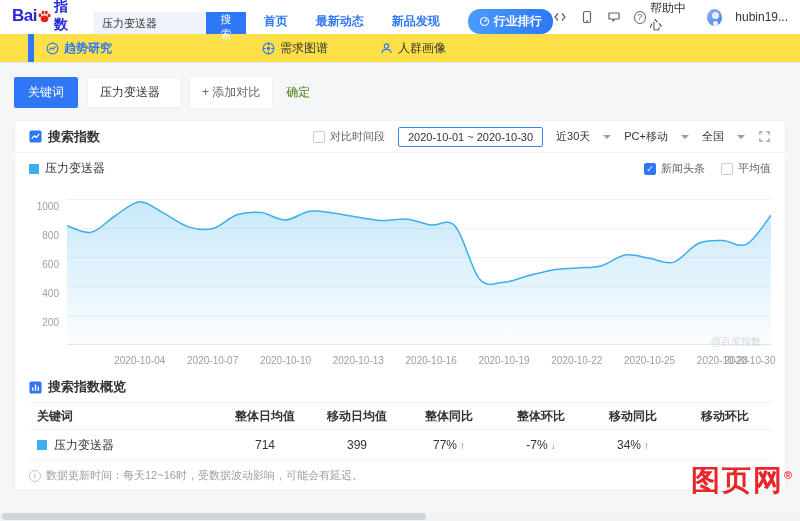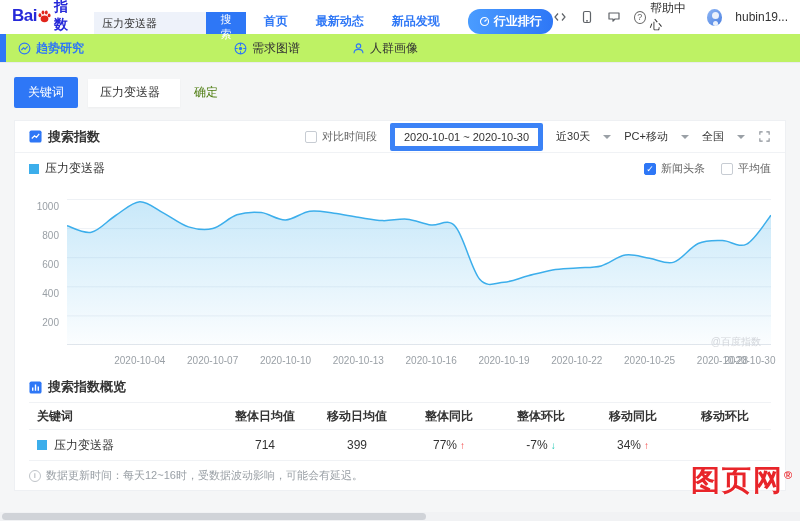--- a/index.html
+++ b/index.html
@@ -20,21 +20,21 @@
   .pill span { color:#fff; }
   .topbar-right { margin-left:auto; display:flex; align-items:center; gap:13px; }
   .tb-icon { display:inline-flex; }
   .help { display:flex; align-items:center; gap:4px; font-size:12px; color:#333; }
   .help-circle { width:13px; height:13px; border:1px solid #666; border-radius:50%; font-size:9px; color:#666; display:inline-flex; align-items:center; justify-content:center; }
   .avatar { width:17px; height:17px; border-radius:50%; background:linear-gradient(135deg,#8fb7f5,#4a7fe0); position:relative; }
   .avatar::after { content:""; position:absolute; left:5px; top:3px; width:7px; height:7px; border-radius:50%; background:#eaf1fc; box-shadow:0 8px 0 -1px #eaf1fc; }
   .username { font-size:12px; color:#333; }
 
   
-  .subnav { height:29px; background:#bef264; border-bottom:1px solid #e9ebef; display:flex; align-items:center; }
+  .subnav { height:29px; background:#fde047; border-bottom:1px solid #e9ebef; display:flex; align-items:center;padding-left:28px; }
   .subnav-accent { width:6px; height:100%; background:#2e77f6; margin-right:12px; }
   .subnav-item { display:flex; align-items:center; gap:5px; font-size:12px; color:#333; cursor:pointer; }
   .subnav-item.i1 { margin-right:150px; }
   .subnav-item.i2 { margin-right:52px; }
   .subnav-item.active span { color:#2e77f6; font-weight:bold; }
 
   
   .keyword-bar { display:flex; align-items:center; gap:10px; margin:14px 14px 0; }
   .kw-btn { background:#2e77f6; color:#fff; font-size:12px; padding:7px 14px; border:none; border-radius:2px; cursor:pointer; }
   .kw-input { background:#fff; border:none; outline:none; font-size:12px; color:#333; padding:7px 12px; width:92px; box-shadow:0 1px 2px rgba(0,0,0,0.04); }
@@ -42,21 +42,21 @@
   .confirm { color:#4d7c0f; font-size:12px; margin-left:4px; cursor:pointer; }
 
   
   .card { background:#fff; margin:12px 14px 0; border:1px solid #eef0f3; }
   .card-head { height:32px; display:flex; align-items:center; justify-content:space-between; padding:0 14px; border-bottom:1px solid #f0f2f5; }
   .card-title { display:flex; align-items:center; gap:6px; font-size:13px; font-weight:bold; color:#333; }
   .controls { display:flex; align-items:center; gap:13px; font-size:11px; color:#666; }
   .ctrl { display:flex; align-items:center; gap:5px; cursor:pointer; }
   .checkbox { width:12px; height:12px; border:1px solid #c7ccd3; border-radius:2px; background:#fff; display:inline-flex; align-items:center; justify-content:center; font-size:9px; color:#fff; }
   .checkbox.checked { background:#2e77f6; border-color:#2e77f6; }
-  .date-box { border:5px solid #3b82f6; border-radius:2px; padding:3px 9px; color:#333; cursor:pointer; }
+  .date-box { border:1px solid #3b82f6; border-radius:2px; padding:3px 9px; color:#333; cursor:pointer; }
   .select { display:flex; align-items:center; gap:13px; color:#333; cursor:pointer; }
   .caret { width:0; height:0; border-left:4px solid transparent; border-right:4px solid transparent; border-top:4px solid #9aa0a6; }
   .expand { display:inline-flex; cursor:pointer; }
 
   
   .legend-row { display:flex; justify-content:space-between; align-items:center; padding:7px 14px 2px; }
   .legend { display:flex; align-items:center; gap:6px; font-size:12px; color:#333; cursor:pointer; }
   .swatch { width:10px; height:10px; display:inline-block; }
   .toggles { display:flex; align-items:center; gap:16px; font-size:11px; color:#666; }
   .toggle { display:flex; align-items:center; gap:5px; cursor:pointer; }
@@ -180,20 +180,21 @@
           <circle cx="7" cy="4.4" r="2.4"></circle>
           <path d="M2.2 12 C2.2 9.2 4.2 8 7 8 C9.8 8 11.8 9.2 11.8 12"></path>
         </svg>
       <span>人群画像</span>
     </div>
   </div>
 
   <div class="keyword-bar">
     <button class="kw-btn">关键词</button>
     <input class="kw-input" value="压力变送器" style="">
+    <button class="add-btn">+ 添加对比</button>
     <span class="confirm">确定</span>
   </div>
 
   <div class="card">
 
     <div class="card-head">
       <div class="card-title">
         <svg viewBox="0 0 14 14" width="13" height="13">
             <rect x="0.5" y="0.5" width="13" height="13" rx="2" fill="#2e77f6"></rect>
             <path d="M3 9.2 L6 6.2 L8 8 L11 4.2" stroke="#fff" fill="none" stroke-width="1.3"></path>

